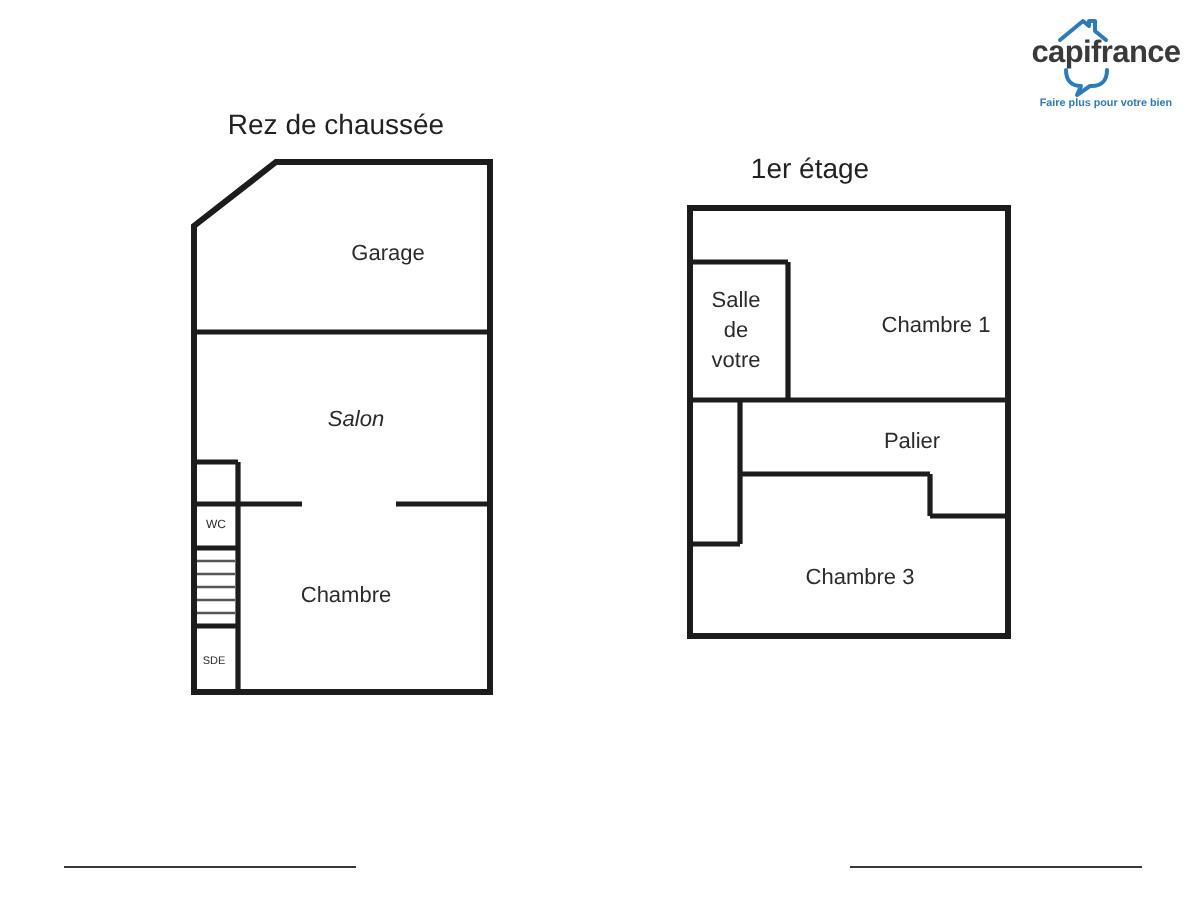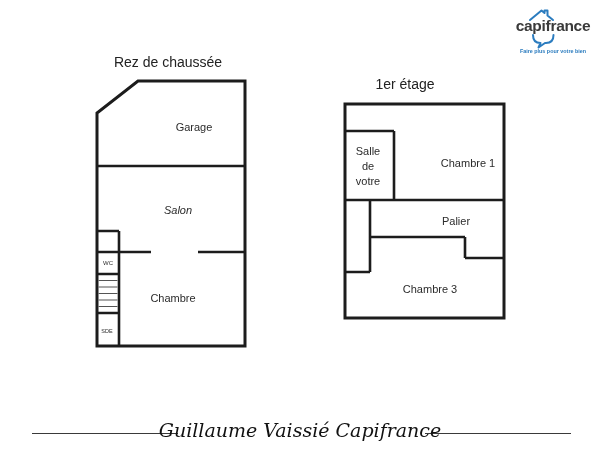--- a/index.html
+++ b/index.html
@@ -90,15 +90,14 @@
 
   <svg id="logo-svg" width="95" height="50" viewBox="0 0 95 50">
     <path d="M25,15 L36.5,5.5 L39.5,8 L39.5,5.5 L42.5,5.5 L42.5,10.5 L48,15" fill="none" stroke-width="2" stroke-linejoin="round" stroke-linecap="round" stroke="#2b7cbf"></path>
     <text id="brand-text" x="48" y="26" text-anchor="middle" fill="#3a3a3a">capifrance</text>
     <path d="M28,30 C28,35.5 31,38 35.5,38 L33.5,42.5 L40,38 L41,38 C45.5,38 48.5,35.5 48.5,30" fill="none" stroke-width="2" stroke-linejoin="round" stroke-linecap="round" stroke="#2b7cbf"></path>
     <text id="tagline-text" x="48" y="48" text-anchor="middle" fill="#2b7cbf">Faire plus pour votre bien</text>
   </svg>
 
   <div class="footer-line" style="left:32px; top:433px; width:146px;"></div>
   <div class="footer-line" style="left:425px; top:433px; width:146px;"></div>
-  <div id="signature">Guillaume Vaissié Capifrance</div>
 
 </div>
 
 </body></html>

